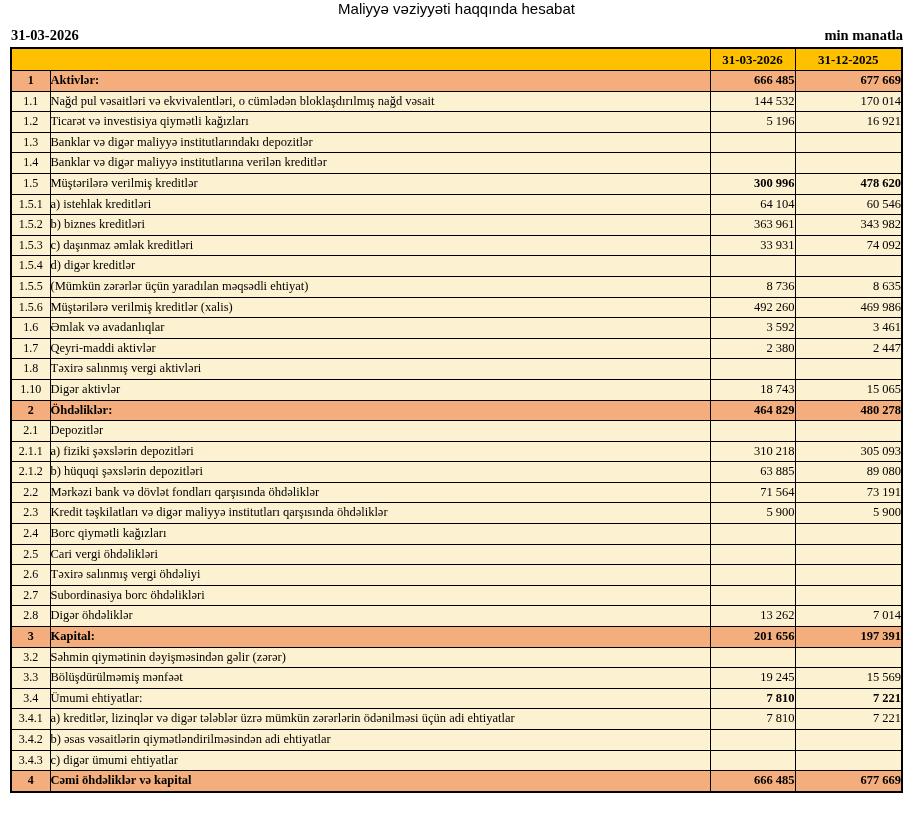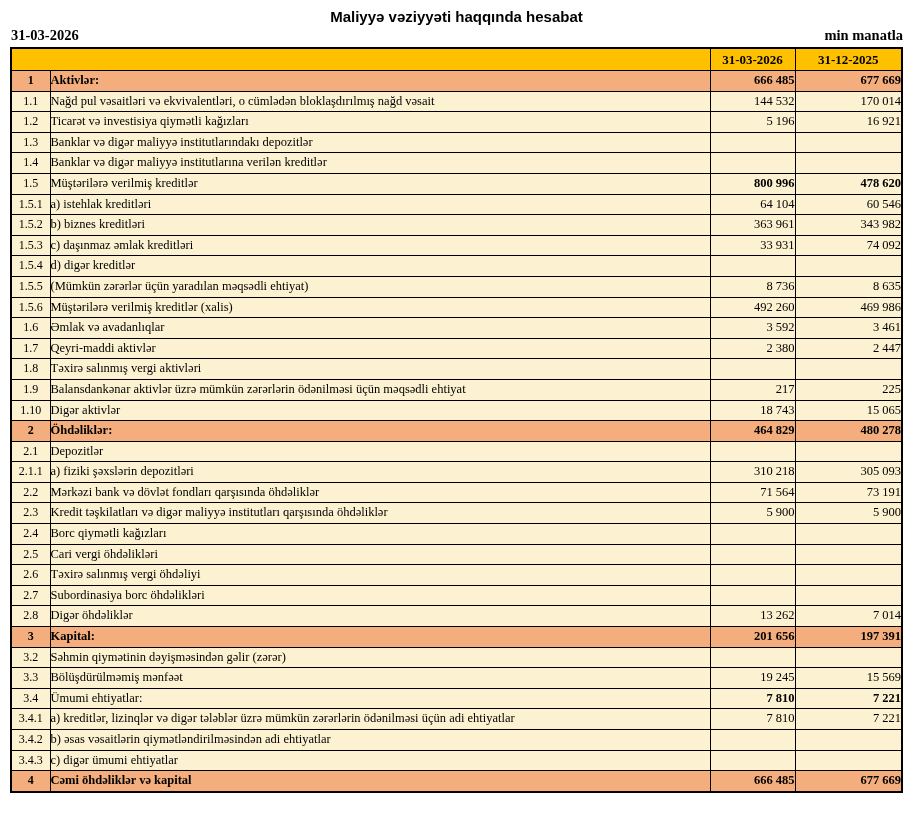--- a/index.html
+++ b/index.html
@@ -8,23 +8,23 @@
     width: 913px;
     height: 838px;
     background: #ffffff;
     font-family: "Liberation Serif", "DejaVu Serif", serif;
     color: #000000;
     overflow: hidden;
   }
   .report-title {
     text-align: center;
     font-family: "Liberation Sans", "DejaVu Sans", sans-serif;
-    font-weight: bold;
+    font-weight: normal;
     font-size: 15px;
-    padding-top: 8px;
+    padding-top: 0;
     letter-spacing: 0px;
   }
   .subheader {
     position: absolute;
     left: 11px;
     right: 10px;
     top: 27px;
     display: flex;
     justify-content: space-between;
     font-weight: bold;
@@ -116,21 +116,21 @@
         </tr>
         <tr>
           <td class="num">1.4</td>
           <td class="label">Banklar və digər maliyyə institutlarına verilən kreditlər</td>
           <td class="val"></td>
           <td class="val"></td>
         </tr>
         <tr>
           <td class="num">1.5</td>
           <td class="label">Müştərilərə verilmiş kreditlər</td>
-          <td class="val bold">800 996</td>
+          <td class="val bold">300 996</td>
           <td class="val bold">478 620</td>
         </tr>
         <tr>
           <td class="num">1.5.1</td>
           <td class="label">a) istehlak kreditləri</td>
           <td class="val">64 104</td>
           <td class="val">60 546</td>
         </tr>
         <tr>
           <td class="num">1.5.2</td>
@@ -172,26 +172,20 @@
           <td class="num">1.7</td>
           <td class="label">Qeyri-maddi aktivlər</td>
           <td class="val">2 380</td>
           <td class="val">2 447</td>
         </tr>
         <tr>
           <td class="num">1.8</td>
           <td class="label">Təxirə salınmış vergi aktivləri</td>
           <td class="val"></td>
           <td class="val"></td>
-        </tr>
-        <tr>
-          <td class="num">1.9</td>
-          <td class="label">Balansdankənar aktivlər üzrə mümkün zərərlərin ödənilməsi üçün məqsədli ehtiyat</td>
-          <td class="val">217</td>
-          <td class="val">225</td>
         </tr>
         <tr>
           <td class="num">1.10</td>
           <td class="label">Digər aktivlər</td>
           <td class="val">18 743</td>
           <td class="val">15 065</td>
         </tr>
         <tr class="section">
           <td class="num">2</td>
           <td class="label">Öhdəliklər:</td>
@@ -204,20 +198,26 @@
           <td class="val"></td>
           <td class="val"></td>
         </tr>
         <tr>
           <td class="num">2.1.1</td>
           <td class="label">a) fiziki şəxslərin depozitləri</td>
           <td class="val">310 218</td>
           <td class="val">305 093</td>
         </tr>
         <tr>
+          <td class="num">2.1.2</td>
+          <td class="label">b) hüquqi şəxslərin depozitləri</td>
+          <td class="val">63 885</td>
+          <td class="val">89 080</td>
+        </tr>
+        <tr>
           <td class="num">2.2</td>
           <td class="label">Mərkəzi bank və dövlət fondları qarşısında öhdəliklər</td>
           <td class="val">71 564</td>
           <td class="val">73 191</td>
         </tr>
         <tr>
           <td class="num">2.3</td>
           <td class="label">Kredit təşkilatları və digər maliyyə institutları qarşısında öhdəliklər</td>
           <td class="val">5 900</td>
           <td class="val">5 900</td>

